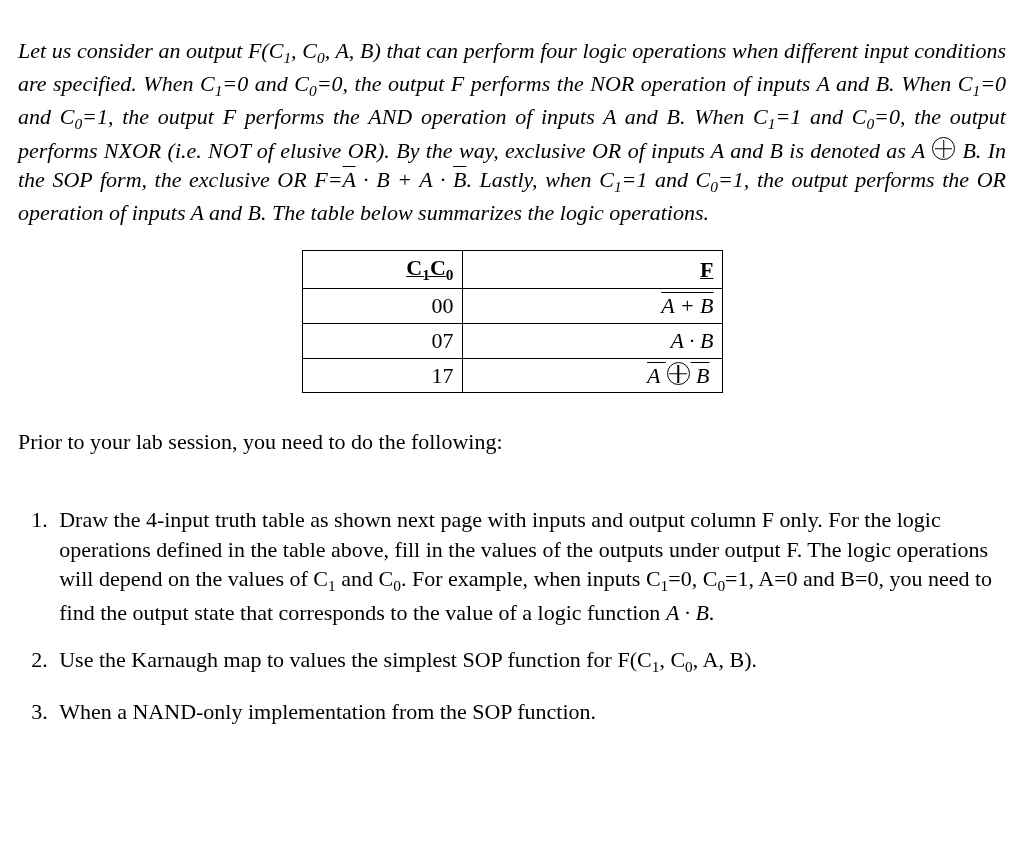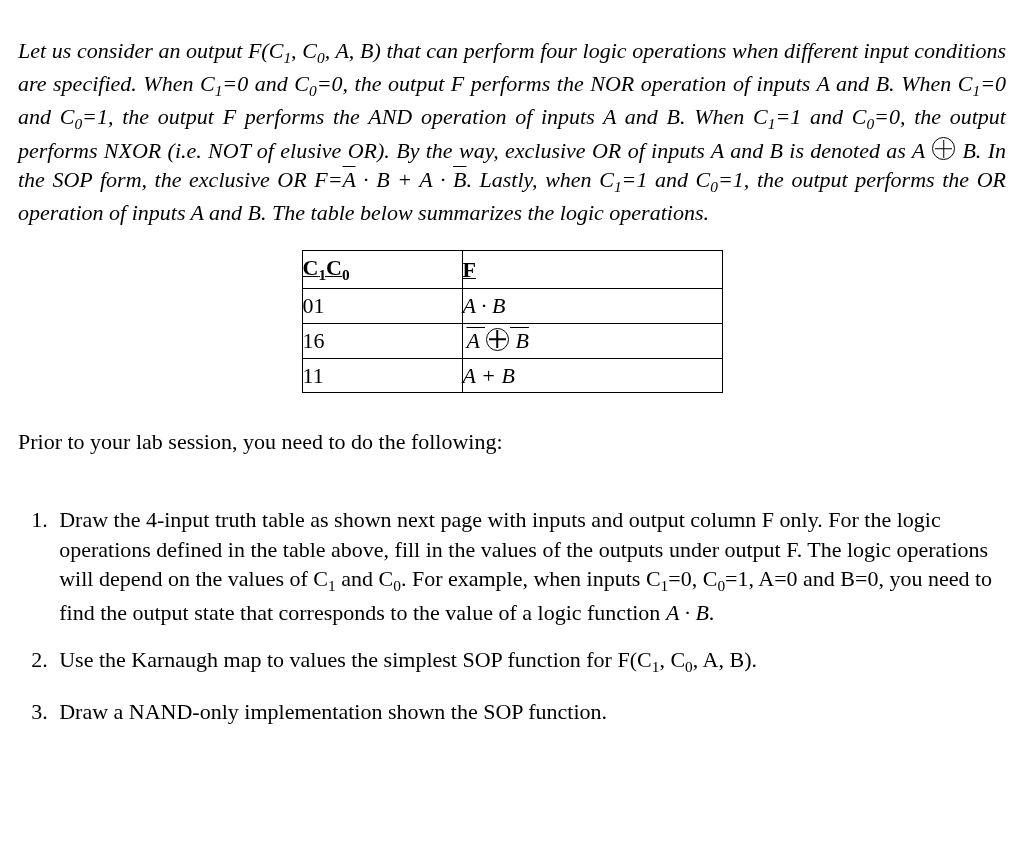--- a/index.html
+++ b/index.html
@@ -35,22 +35,22 @@
   }
   .xor::before { left: 50%; top: 8%; width: 1.5px; height: 84%; transform: translateX(-50%); }
   .xor::after  { top: 50%; left: 8%; height: 1.5px; width: 84%; transform: translateY(-50%); }
 
   table.logic {
     border-collapse: collapse;
     margin: 22px auto 34px auto;
   }
   table.logic td {
     border: 1.5px solid #000;
-    padding: 2px 0;
-    text-align: left;
+    padding: 2px 8px;
+    text-align: right;
     font-family: "Times New Roman", serif;
   }
   table.logic .hdr { font-weight: bold; }
   table.logic col.c1 { width: 160px; }
   table.logic col.c2 { width: 260px; }
   .ital { font-style: italic; }
 
   ol.tasks {
     padding-left: 1em;
     margin-left: 0.6em;
@@ -79,43 +79,43 @@
     <td class="hdr">
       <span style="text-decoration: underline; text-decoration-thickness:1.3px;">
         <span>C</span><span class="sub">1</span><span>C</span><span class="sub">0</span>
       </span>
     </td>
     <td class="hdr">
       <span style="text-decoration: underline; text-decoration-thickness:1.3px;">F</span>
     </td>
   </tr>
   <tr>
-    <td><span>01</span></td>
+    <td><span>00</span></td>
+    <td><span class="ovl ital">A + B</span></td>
+  </tr>
+  <tr>
+    <td><span>07</span></td>
     <td><span class="ital">A · B</span></td>
   </tr>
   <tr>
-    <td><span>16</span></td>
+    <td><span>17</span></td>
     <td>
       <span class="ovl ital" style="padding:0 4px;">
         <span>A </span><span class="xor"></span><span> B</span>
       </span>
     </td>
-  </tr>
-  <tr>
-    <td><span>11</span></td>
-    <td><span class="ital">A + B</span></td>
   </tr>
 </tbody>
   </table>
 
 <p class="pre-tasks">Prior to your lab session, you need to do the following:</p>
 
 <ol class="tasks">
   <li>
     <span>Draw the 4-input truth table as shown next page with inputs and output column F only. For the logic operations defined in the table above, fill in the values of the outputs under output F. The logic operations will depend on the values of C</span><span class="sub">1</span><span> and C</span><span class="sub">0</span><span>. For example, when inputs C</span><span class="sub">1</span><span>=0, C</span><span class="sub">0</span><span>=1, A=0 and B=0, you need to find the output state that corresponds to the value of a logic function </span><span class="ital">A · B</span><span>.</span>
   </li>
   <li>
     <span>Use the Karnaugh map to values the simplest SOP function for F(C</span><span class="sub">1</span><span>, C</span><span class="sub">0</span><span>, A, B).</span>
   </li>
   <li>
-    <span>Draw a NAND-only implementation shown the SOP function.</span>
+    <span>When a NAND-only implementation from the SOP function.</span>
   </li>
 </ol>
 
 </body></html>

